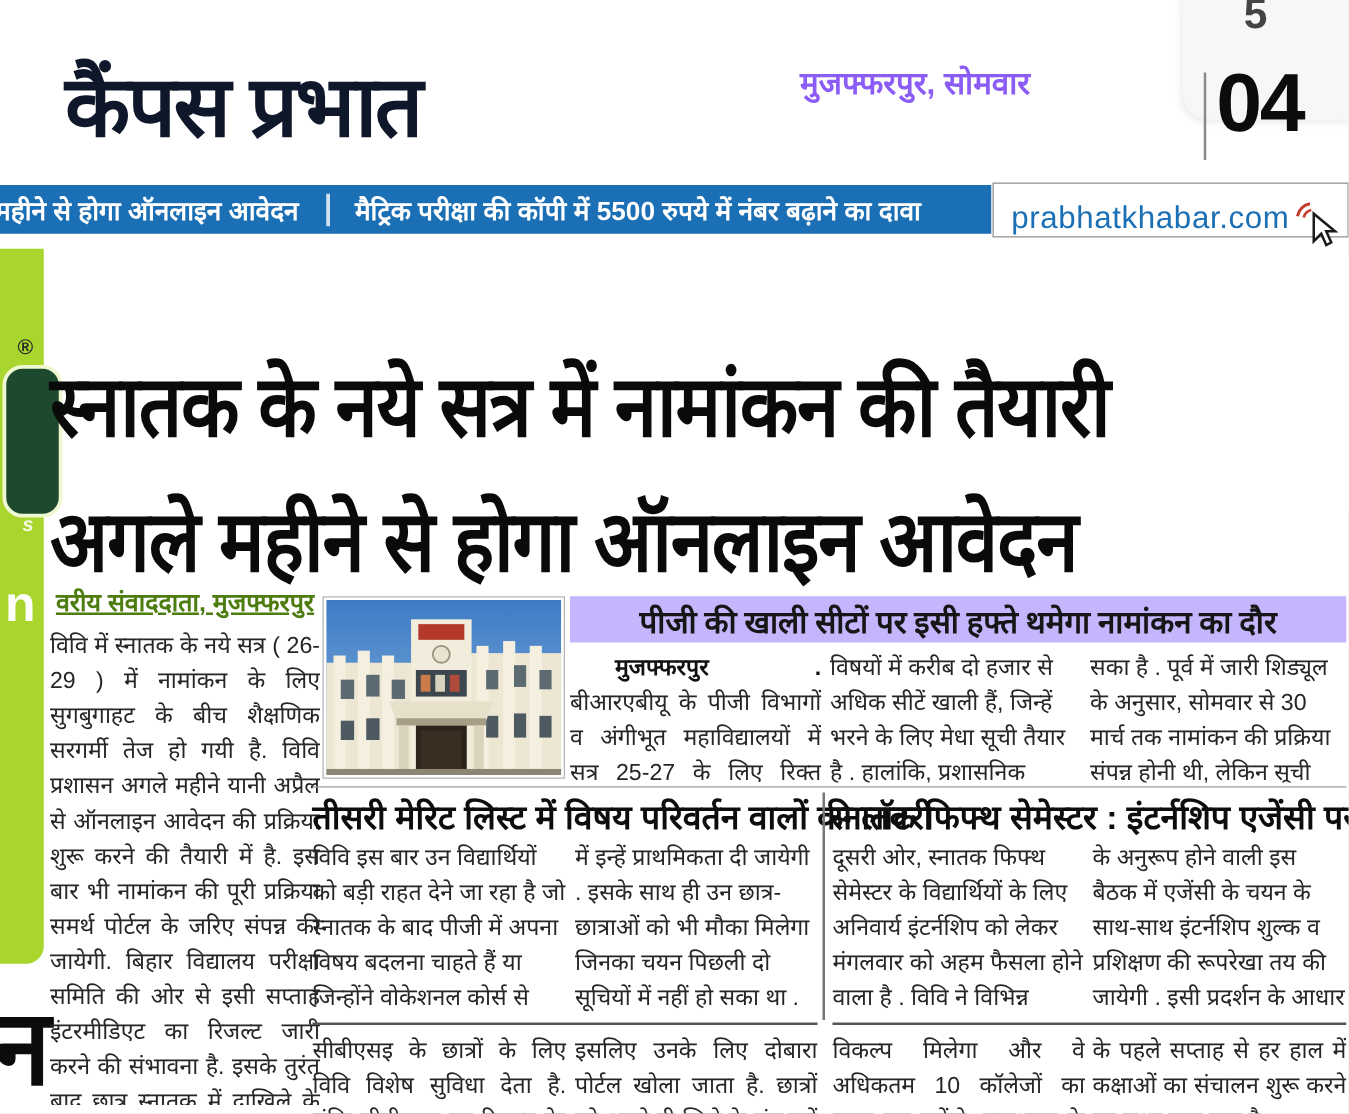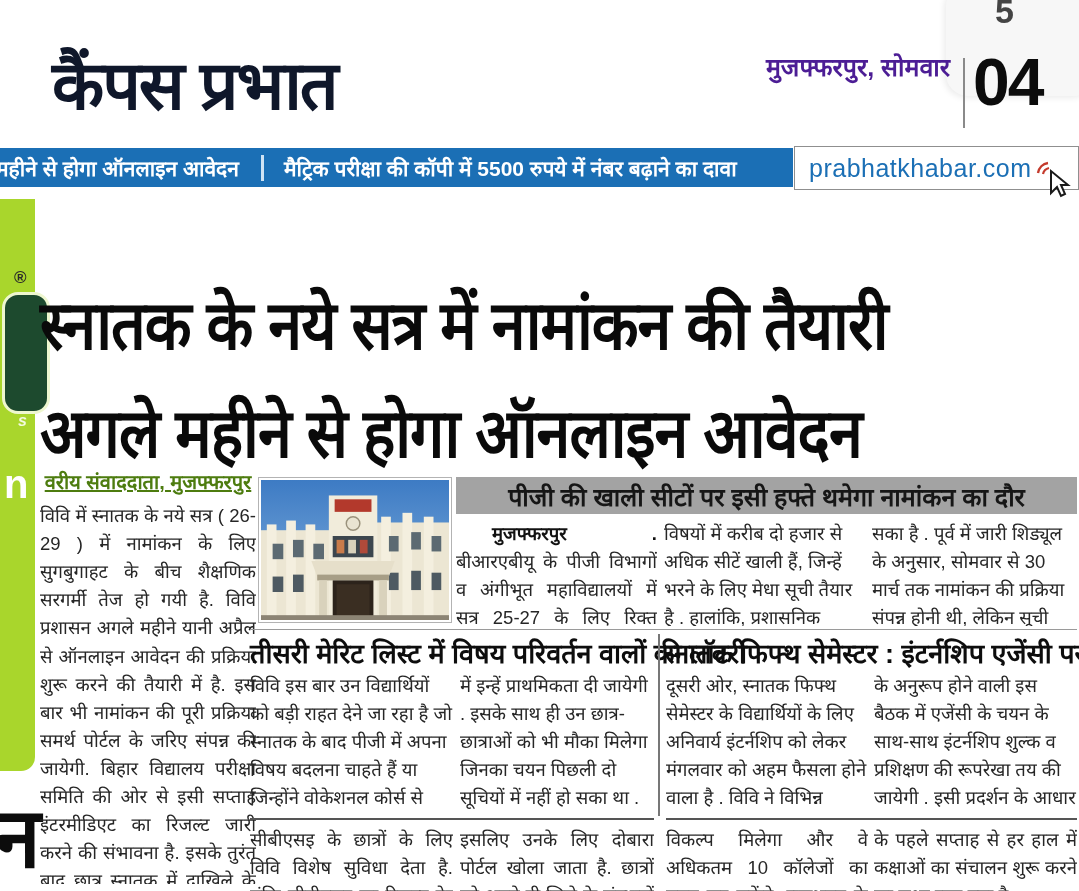--- a/index.html
+++ b/index.html
@@ -12,34 +12,34 @@
   .abs{position:absolute;}
 
   
   .corner-card{left:946px;top:-16px;width:150px;height:112px;background:#f7f7f7;
     border-radius:22px;box-shadow:-2px 2px 6px rgba(0,0,0,0.08);}
   .corner-num{left:995px;top:-8px;font-size:34px;font-weight:700;color:#444;}
 
   
   .masthead{left:52px;top:36px;font-size:68px;font-weight:700;color:#0f172a;
     letter-spacing:-2px;white-space:nowrap;}
-  .dateline{left:640px;top:52px;width:310px;text-align:right;color:#4c1d95;}
+  .dateline{left:640px;top:52px;width:310px;text-align:left;color:#8b5cf6;}
   .dateline .l1{font-size:25px;font-weight:700;line-height:1.2;}
   .dateline .l2{font-size:33px;font-weight:800;letter-spacing:2px;line-height:1.15;}
   .pageno-divider{left:963px;top:58px;width:2px;height:70px;background:#8a8a8a;}
   .pageno{left:973px;top:44px;font-size:66px;font-weight:900;color:#0c0c0c;letter-spacing:-2px;}
 
   
   .bluebar{left:0;top:148px;width:793px;height:39px;background:#1b6fb5;
     display:flex;align-items:center;color:#fff;font-weight:700;}
   .bluebar .lt{margin-left:-4px;font-size:21px;white-space:nowrap;}
   .bluebar .tick-div{width:3px;height:26px;background:#cfe3f4;margin:0 20px 0 22px;}
   .bluebar .rt{font-size:21px;white-space:nowrap;}
   .webbox{left:794px;top:146px;width:283px;height:42px;background:#fff;
-    border:1px solid #8f8f8f;display:flex;align-items:center;}
+    border:1px solid #8f8f8f;display:flex;align-items:flex-end;}
   .weblink{font-size:25px;color:#1b6fb5;margin-left:14px;letter-spacing:0.5px;}
   .cursor-ic{position:absolute;right:2px;bottom:-12px;width:42px;height:42px;}
 
   
   .greenstrip{left:0;top:199px;width:35px;height:572px;background:#a9d62c;
     border-radius:0 0 14px 0;}
   .reg-mark{left:14px;top:268px;font-size:17px;color:#2a2a2a;font-weight:700;}
   .adlogo{left:2px;top:292px;width:42px;height:116px;background:#1d4a2e;
     border:3px solid #eef7cf;border-radius:16px;}
   .ad-s{left:18px;top:412px;font-size:16px;color:#f4fbe0;font-weight:700;font-style:italic;}
@@ -60,22 +60,22 @@
   .col{position:absolute;font-size:18.5px;line-height:1.52;color:#262626;overflow:hidden;}
   .just{text-align:justify;}
   .leadcol{left:40px;top:502px;width:216px;height:382px;}
 
   
   .photo{left:258px;top:477px;width:194px;height:146px;background:#fff;
     border:1px solid #b3b3b3;padding:2px;box-sizing:border-box;}
   .photo svg{display:block;width:100%;height:100%;}
 
   
-  .ybox{left:456px;top:477px;width:621px;height:37px;background:#a3a3a3;
-    display:flex;align-items:center;justify-content:center;}
+  .ybox{left:456px;top:477px;width:621px;height:37px;background:#c4b5fd;
+    display:flex;align-items:center;justify-content:center;font-family:Liberation Serif, serif;}
   .ybox span{font-size:25px;font-weight:800;color:#161616;white-space:nowrap;}
   .pgcol{top:520px;height:106px;}
   .pg1{left:456px;width:201px;}
   .pg2{left:664px;width:203px;}
   .pg3{left:872px;width:205px;}
   .pg-dateline{font-weight:800;color:#111;margin-left:36px;}
 
   
   .midrule{left:250px;top:629px;width:827px;height:1px;background:#9a9a9a;}
   .subhead{top:634px;height:36px;font-size:27px;font-weight:800;color:#0d0d0d;white-space:nowrap;}

